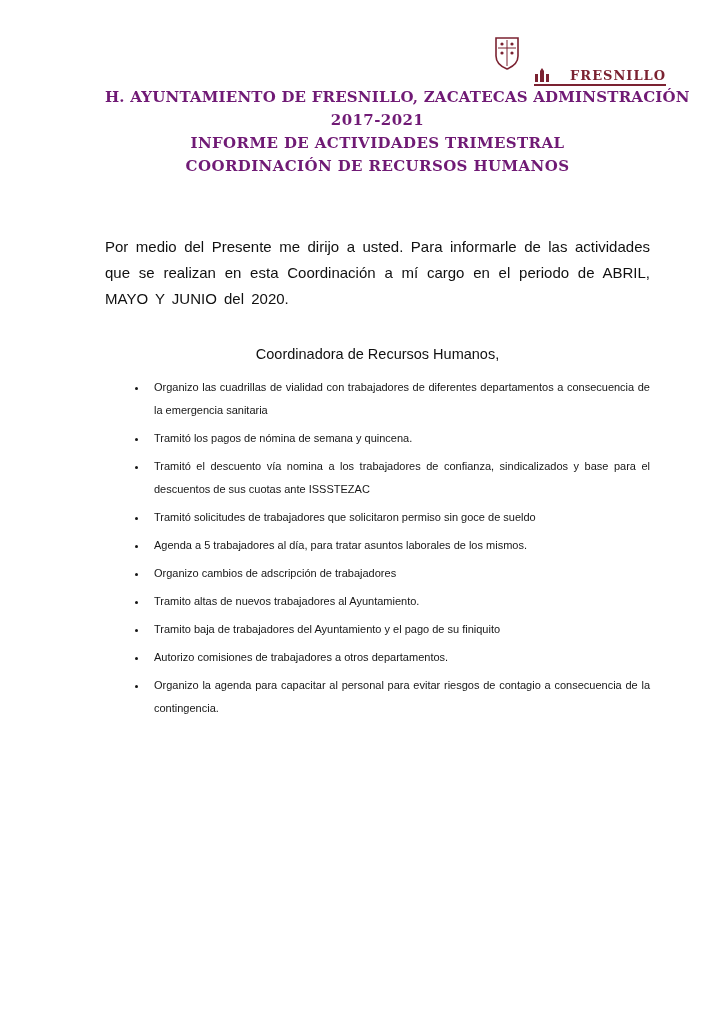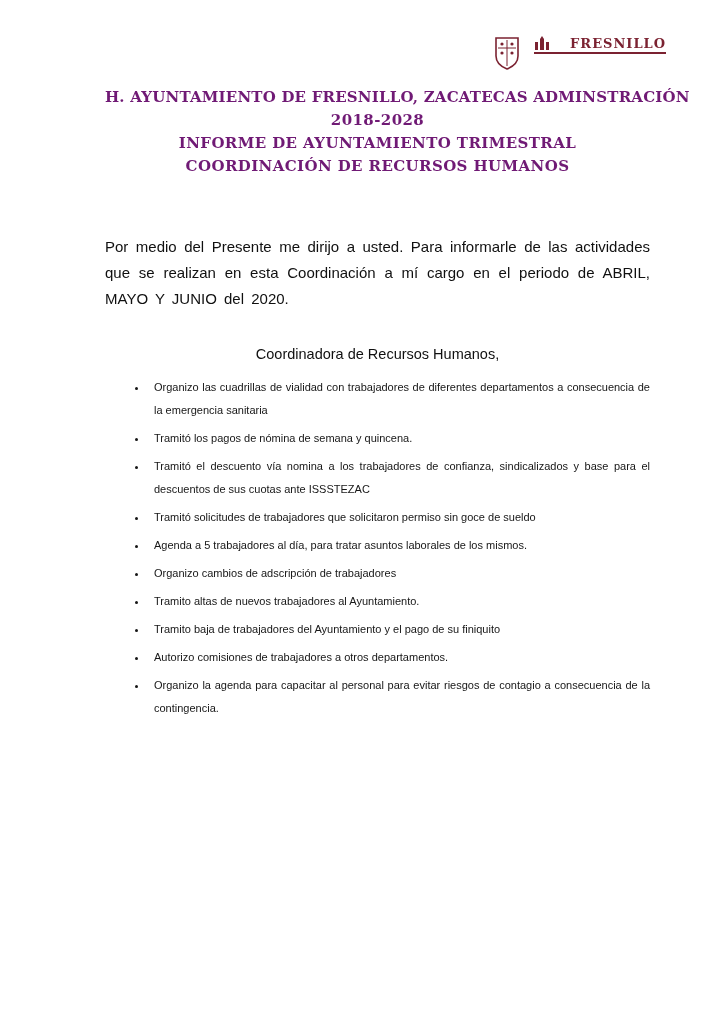--- a/index.html
+++ b/index.html
@@ -30,20 +30,21 @@
   }
   .fresnillo {
     display: flex;
     flex-direction: column;
     align-items: flex-start;
   }
   .fresnillo-row {
     display: flex;
     align-items: flex-end;
     gap: 20px;
+    margin-top: 32px;
   }
   .fresnillo-text {
     font-family: "DejaVu Serif", serif;
     font-weight: bold;
     font-size: 13px;
     letter-spacing: 1px;
     color: #7b2231;
     line-height: 1;
   }
   .fresnillo-bar {
@@ -122,22 +123,22 @@
         <span class="fresnillo-text">FRESNILLO</span>
       </div>
       <div class="fresnillo-bar"></div>
     </div>
   </div>
 
   <div class="content">
 
     <div class="title-block">
       <div class="title-line wide">H. AYUNTAMIENTO DE FRESNILLO, ZACATECAS ADMINSTRACIÓN</div>
-      <div class="title-line">2018-2028</div>
-      <div class="title-line">INFORME DE AYUNTAMIENTO  TRIMESTRAL</div>
+      <div class="title-line">2017-2021</div>
+      <div class="title-line">INFORME DE ACTIVIDADES  TRIMESTRAL</div>
       <div class="title-line">COORDINACIÓN DE RECURSOS HUMANOS</div>
     </div>
 
     <p class="intro">Por medio del Presente me dirijo a usted. Para informarle de las actividades que  se realizan en esta  Coordinación a mí cargo en el periodo de    ABRIL, MAYO Y JUNIO del 2020.</p>
 
     <div class="subtitle">Coordinadora de  Recursos Humanos,</div>
 
     <ul class="activities">
       <li>Organizo las cuadrillas de vialidad con trabajadores de diferentes departamentos a consecuencia de la emergencia sanitaria</li>
       <li>Tramitó los pagos de nómina de semana y quincena.</li>

